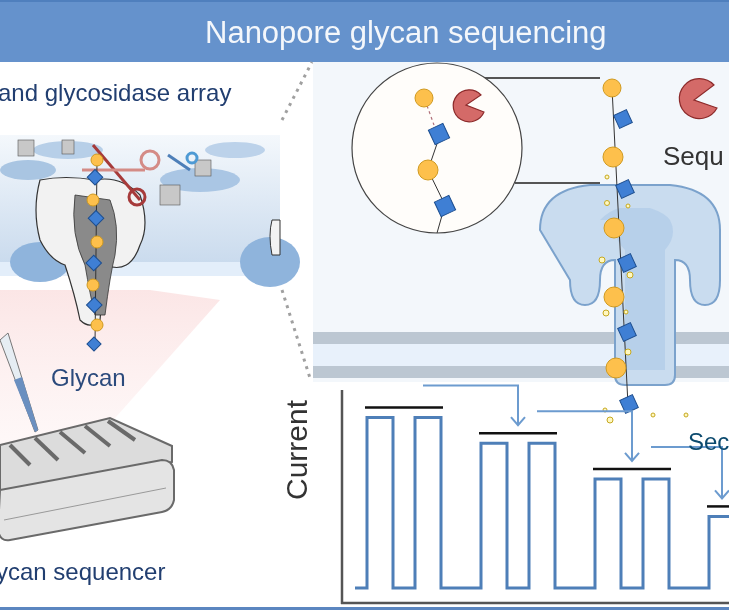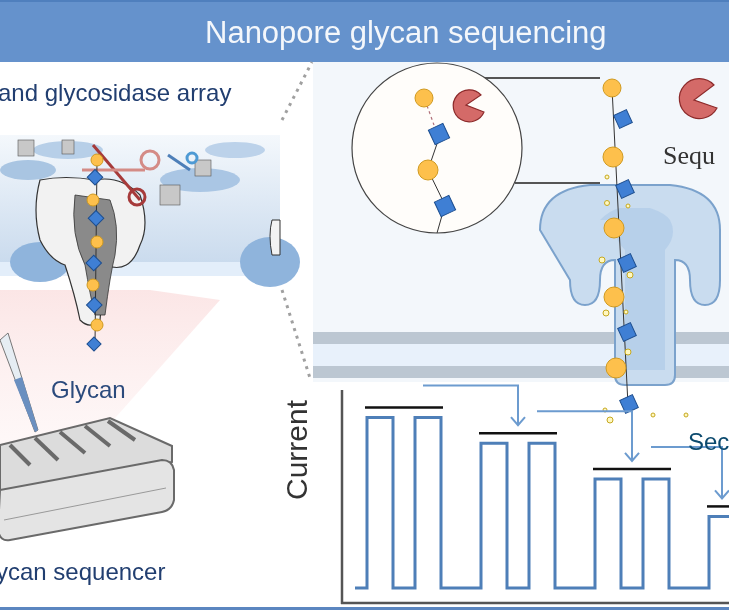--- a/index.html
+++ b/index.html
@@ -1,22 +1,22 @@
 <!DOCTYPE html>
 <html><head>
 <meta charset="utf-8">
 <style>
   html,body{margin:0;padding:0;background:#fff;}
   body{width:729px;height:612px;position:relative;overflow:hidden;font-family:"Liberation Sans",sans-serif;}
   .banner{position:absolute;left:0;top:0;width:729px;height:62px;background:#6592cc;border-top:2px solid #4f7fbd;box-sizing:border-box;}
   .banner-title{position:absolute;left:205px;top:13px;font-size:31px;color:#f4f7fb;white-space:nowrap;}
   .left-title{position:absolute;left:-2px;top:79px;font-size:24px;color:#213e70;white-space:nowrap;}
-  .glycan-label{position:absolute;left:51px;top:376px;font-size:24px;color:#2b4a7c;}
+  .glycan-label{position:absolute;left:51px;top:364px;font-size:24px;color:#2b4a7c;}
   .sequencer-label{position:absolute;left:-4px;top:558px;font-size:24px;color:#213e70;white-space:nowrap;}
-  .seq-label{position:absolute;left:663px;top:141px;font-size:26px;color:#333;white-space:nowrap;font-family:Liberation Serif, serif;}
+  .seq-label{position:absolute;left:663px;top:141px;font-size:26px;color:#333;white-space:nowrap;}
   .sec-label{position:absolute;left:688px;top:428px;font-size:24px;color:#0c4a6e;white-space:nowrap;}
   .current-label{position:absolute;left:280px;top:500px;font-size:30px;color:#333;transform:rotate(-90deg);transform-origin:0 0;white-space:nowrap;}
   svg.scene{position:absolute;left:0;top:0;}
   .bottom-line{position:absolute;left:0;top:607px;width:729px;height:3px;background:#5b86c0;}
 </style>
 </head>
 <body>
 
 <div class="banner">
   <span class="banner-title">Nanopore glycan sequencing</span>

